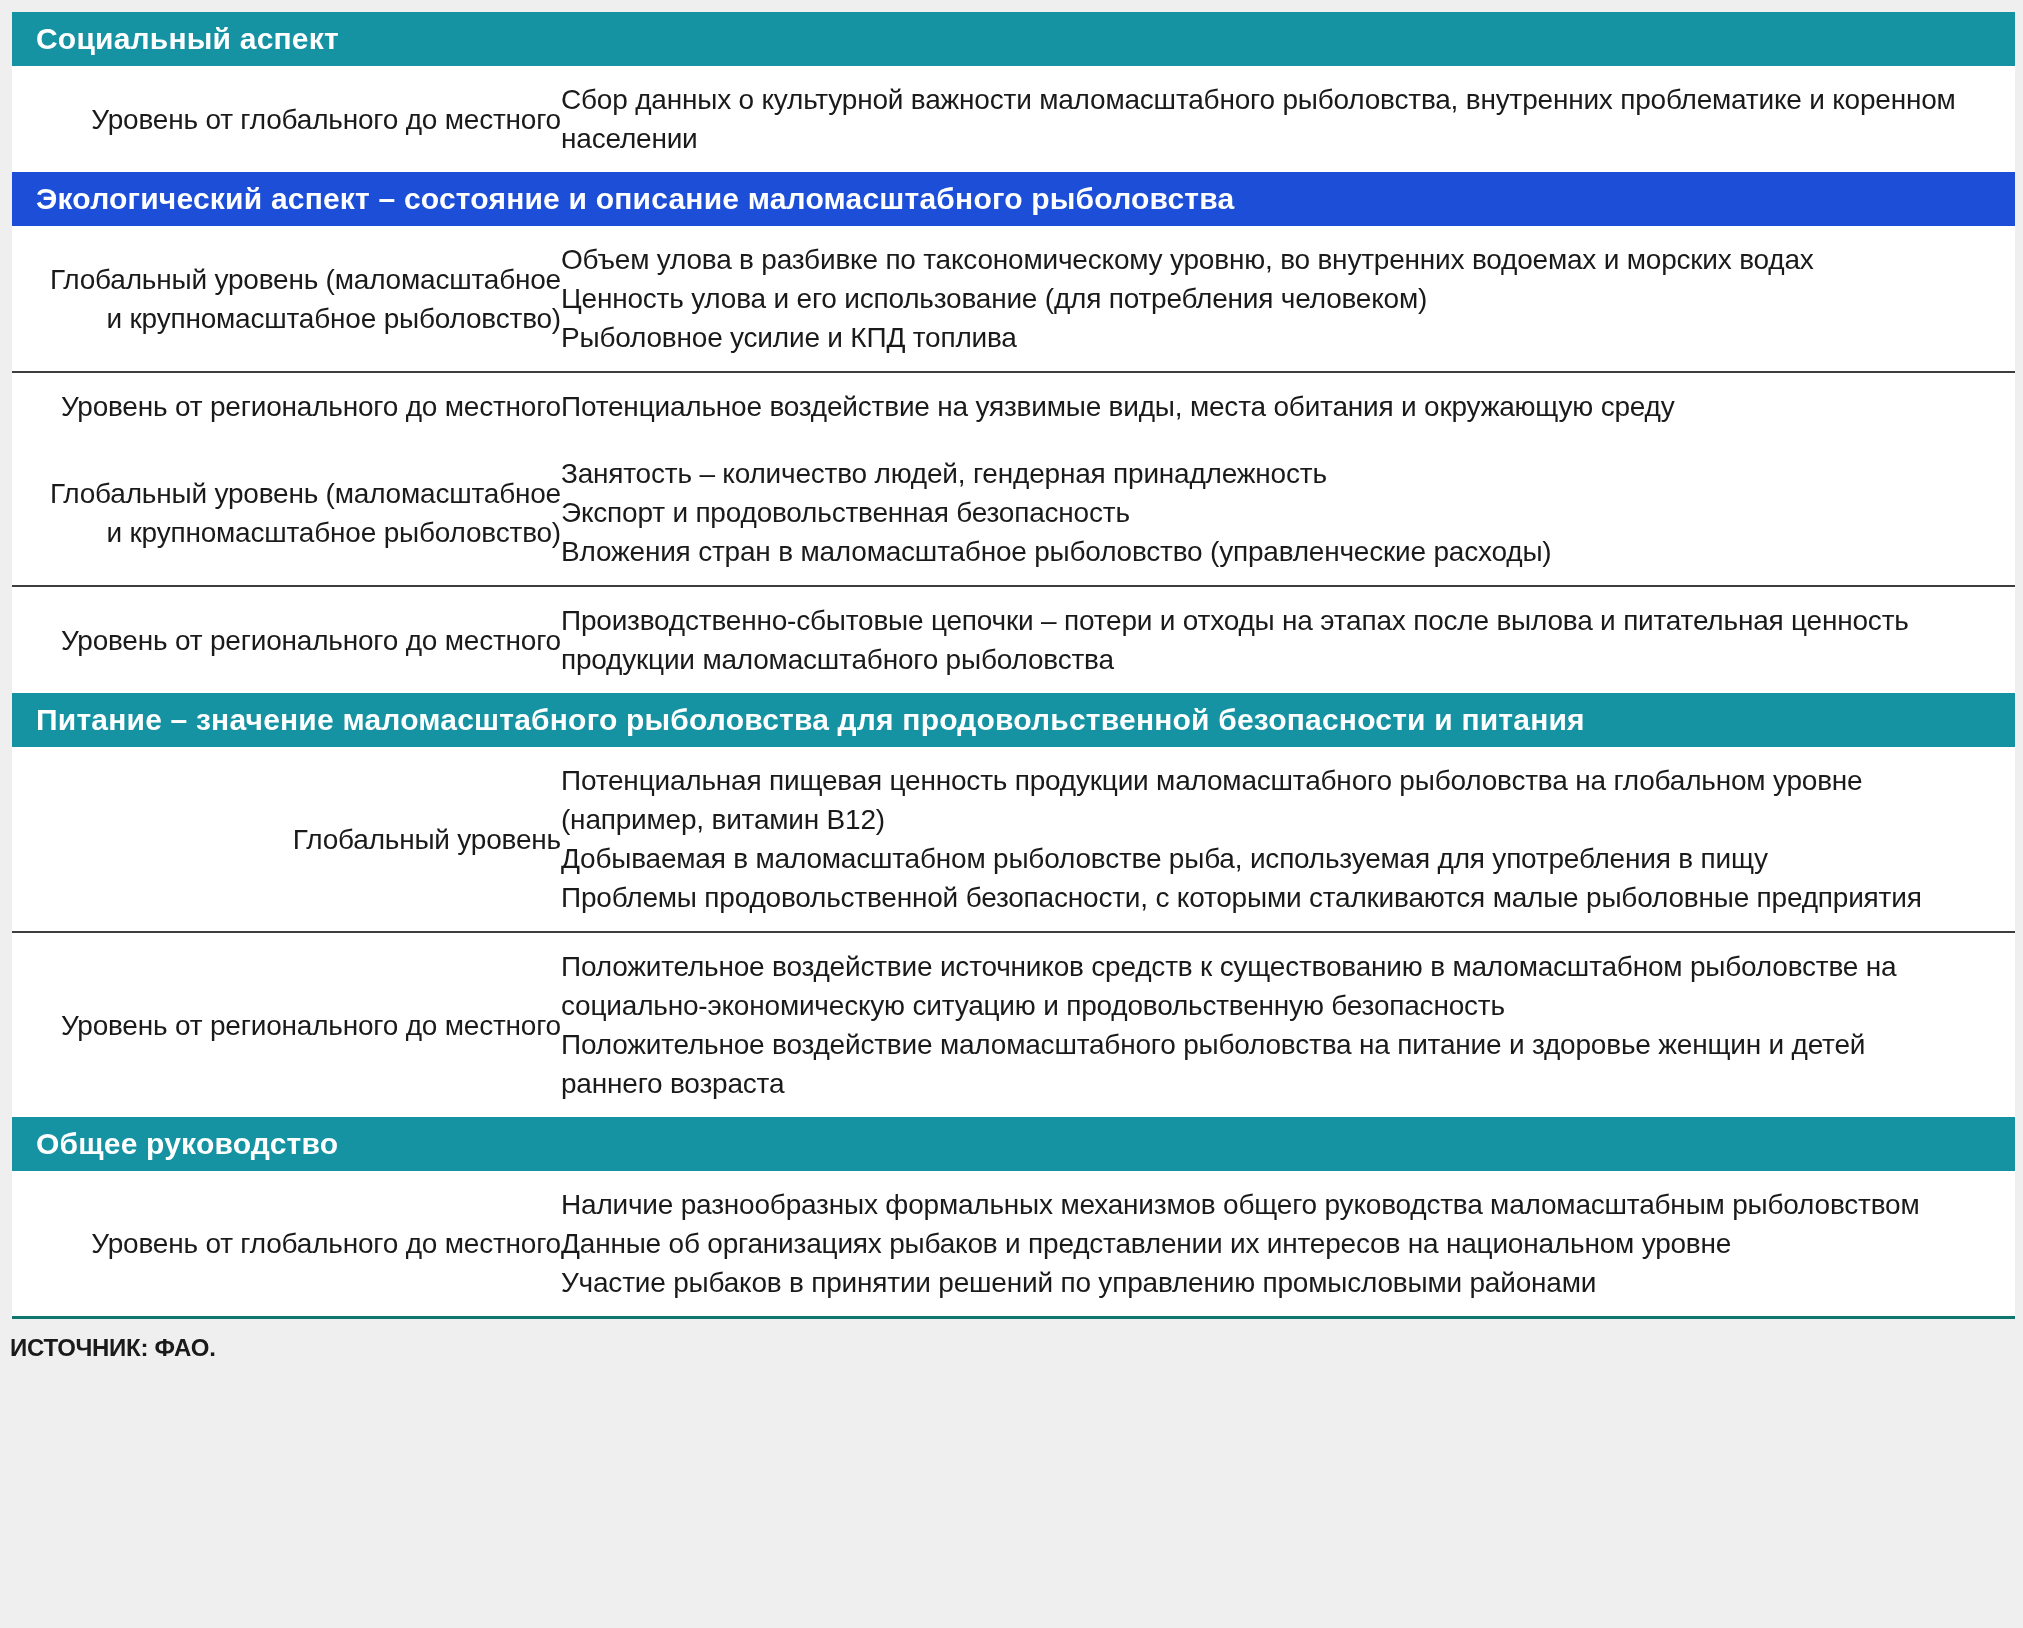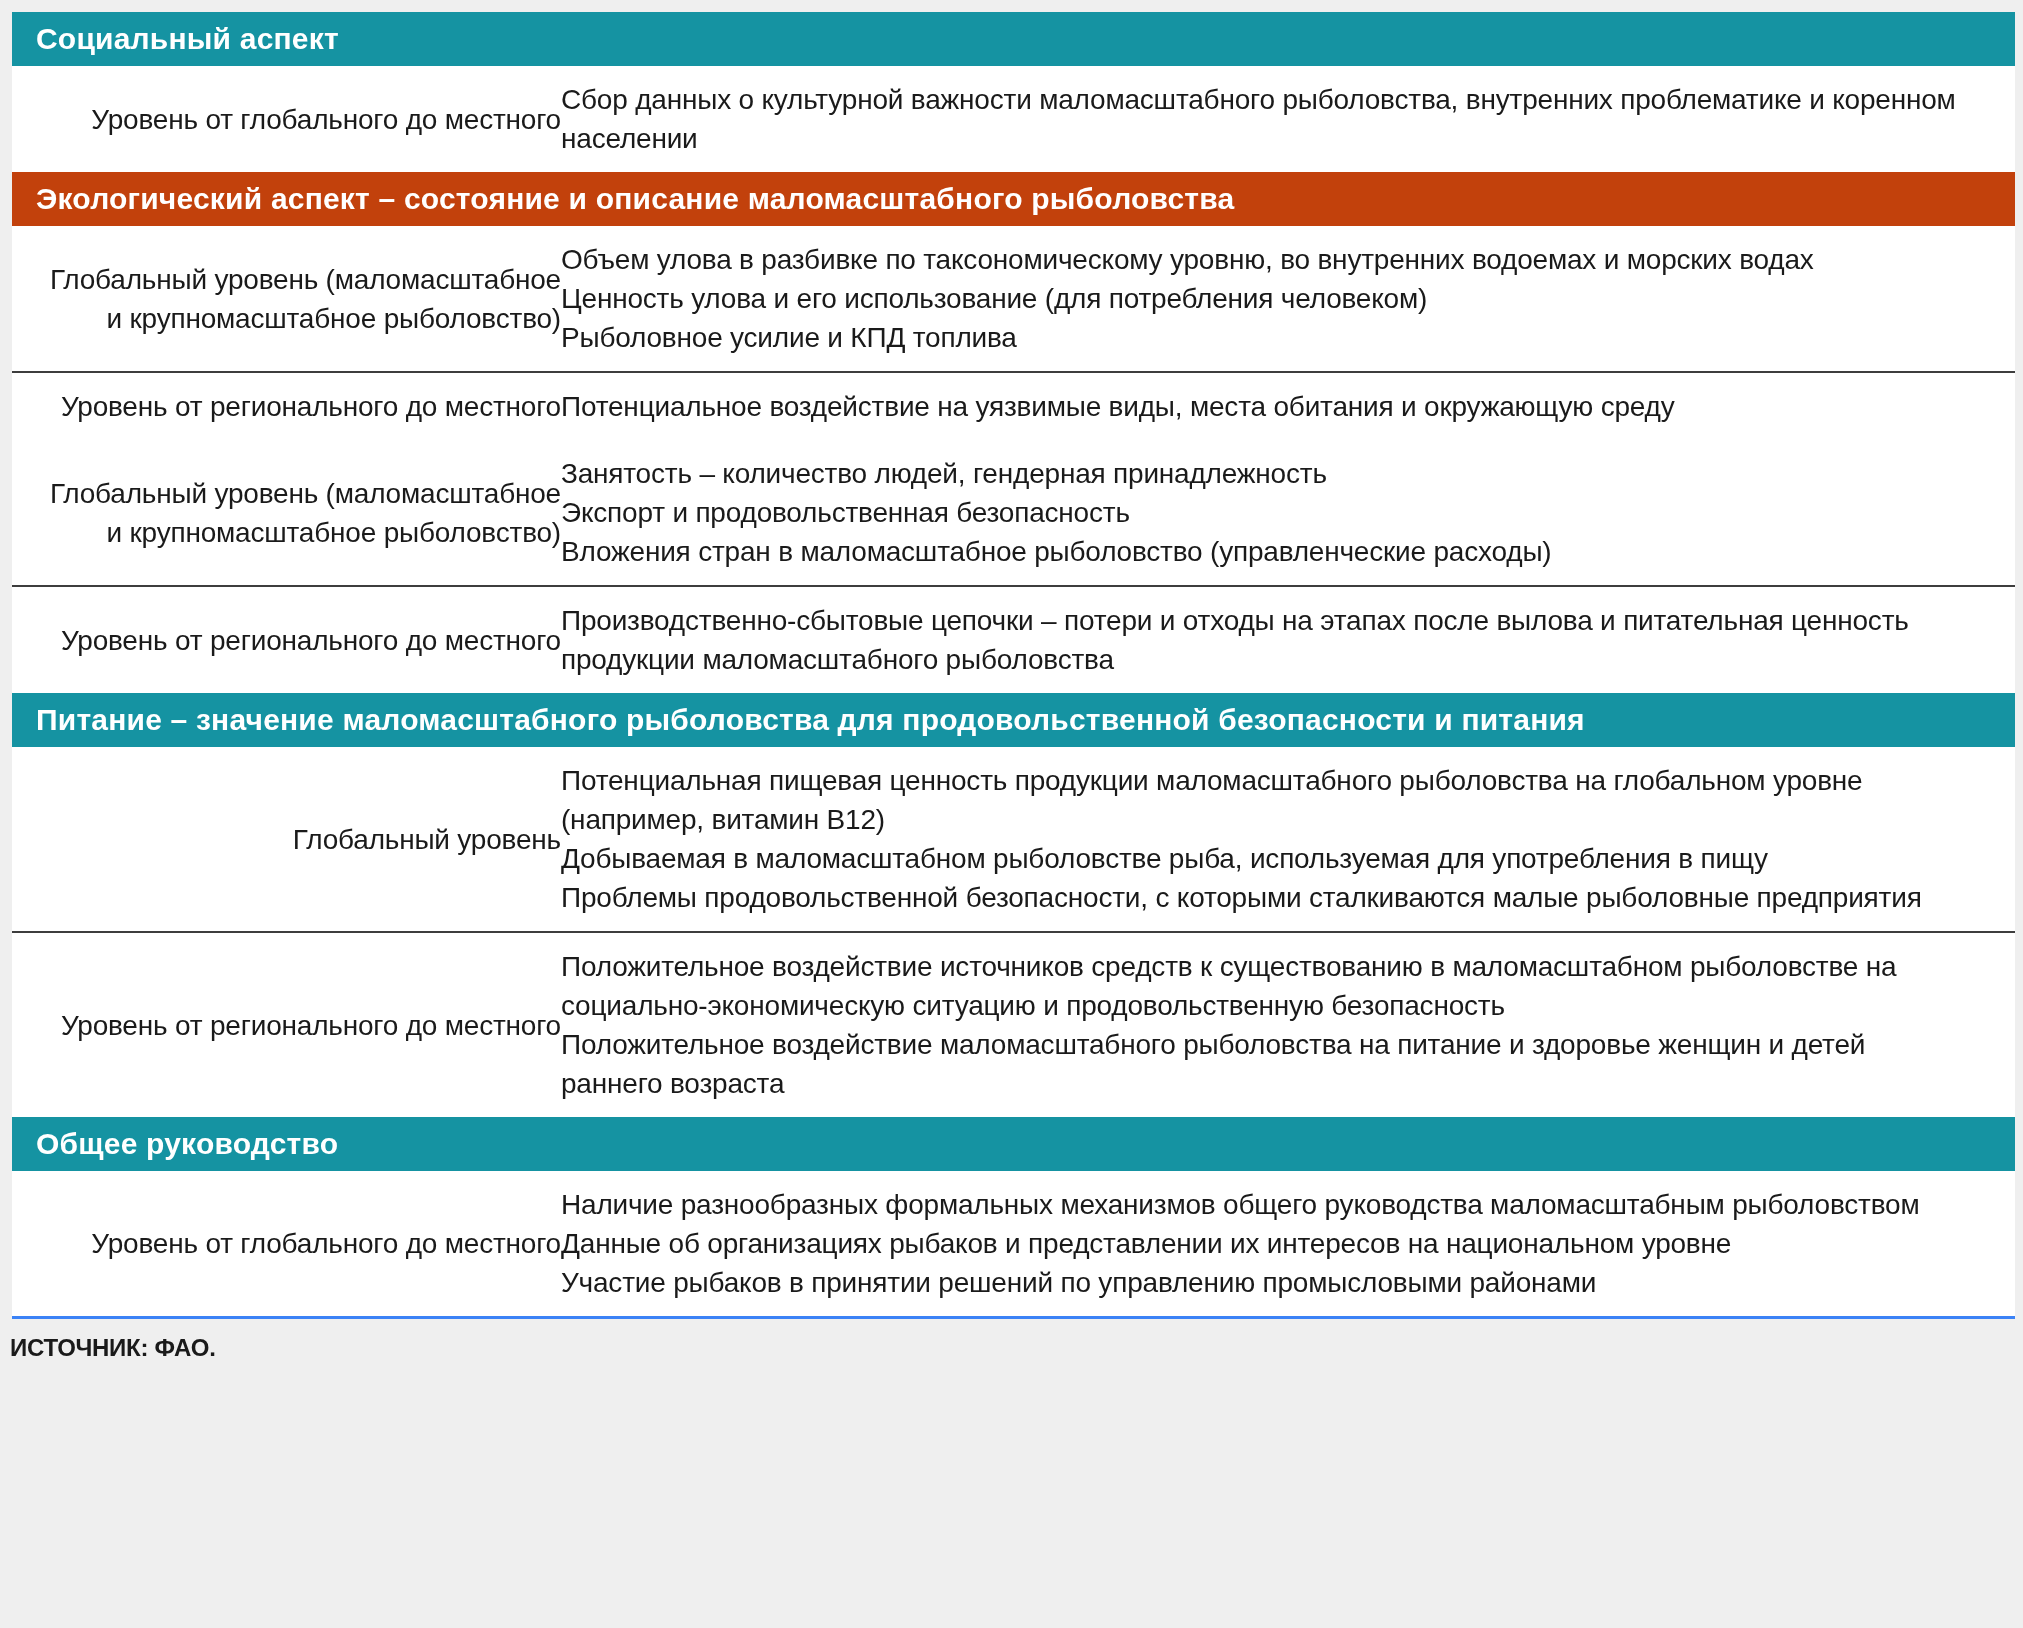--- a/index.html
+++ b/index.html
@@ -9,21 +9,21 @@
   body {
     width: 2023px;
     height: 1628px;
     background: #efefef;
     font-family: "Liberation Sans", sans-serif;
     color: #1a1a1a;
     overflow: hidden;
   }
   .table-wrap {
     margin: 12px 8px 0 12px;
-    border-bottom: 3px solid #3b82f6;
+    border-bottom: 3px solid #0f766e;
   }
   .section-header {
     background: #1593a2;
     color: #ffffff;
     min-height: 54px;
     display: flex;
     align-items: center;
     padding: 0 24px;
     font-weight: bold;
     font-size: 30px;
@@ -76,21 +76,21 @@
   <div class="row">
     <div class="cell-level">Уровень от глобального до местного</div>
     <div class="cell-items">
               <div class="item">Сбор данных о культурной важности маломасштабного рыболовства, внутренних проблематике и коренном населении</div>
             </div>
   </div>
 </div>
   </div>
 
   <div class="section">
-    <div class="section-header" style="background: #c2410c;">
+    <div class="section-header" style="background: #1d4ed8;">
       <span class="section-title">Экологический аспект – состояние и описание маломасштабного рыболовства</span>
     </div>
     <div class="rows">
   <div class="row">
     <div class="cell-level">Глобальный уровень (маломасштабное и крупномасштабное рыболовство)</div>
     <div class="cell-items">
               <div class="item">Объем улова в разбивке по таксономическому уровню, во внутренних водоемах и морских водах</div>
               <div class="item">Ценность улова и его использование (для потребления человеком)</div>
               <div class="item">Рыболовное усилие и КПД топлива</div>
             </div>

